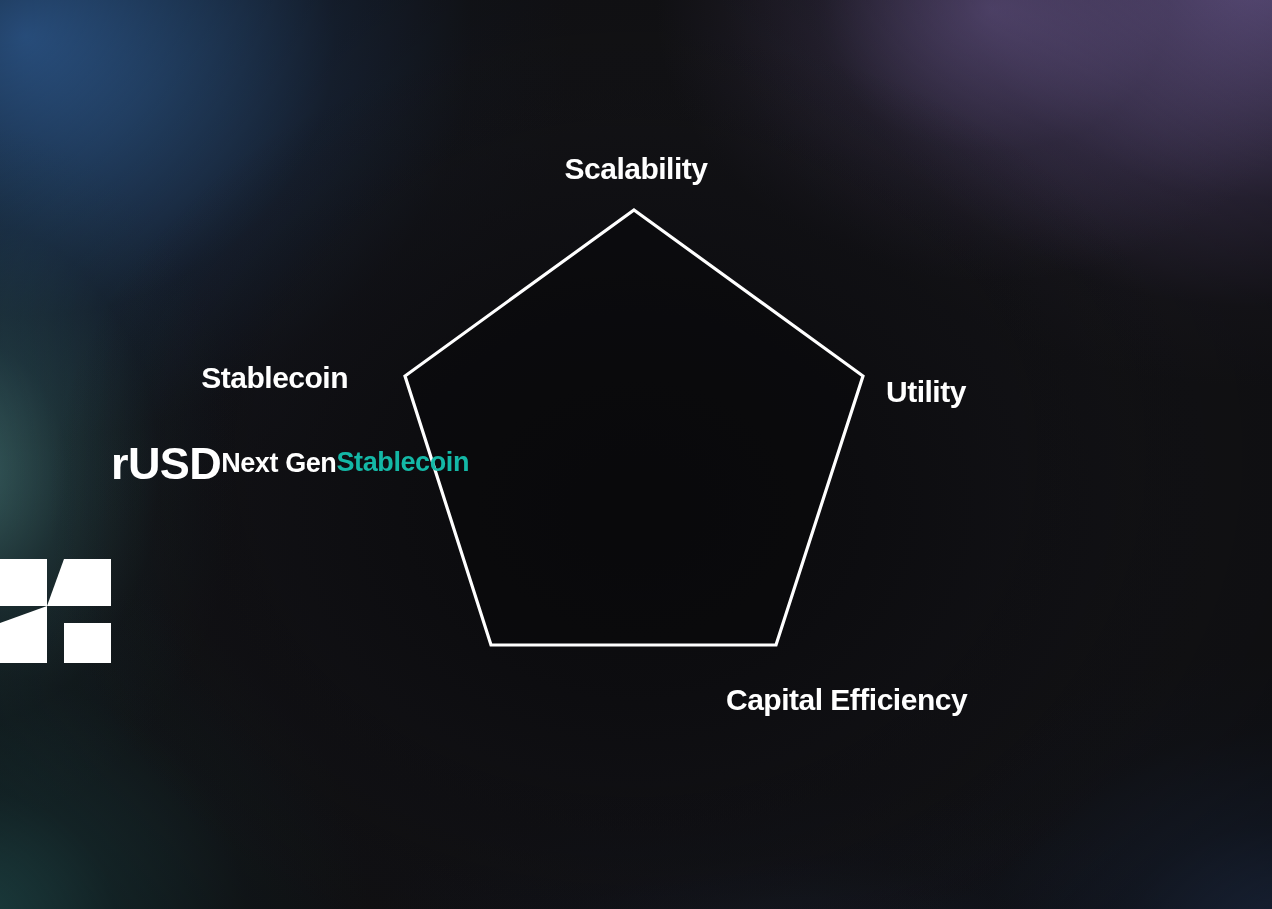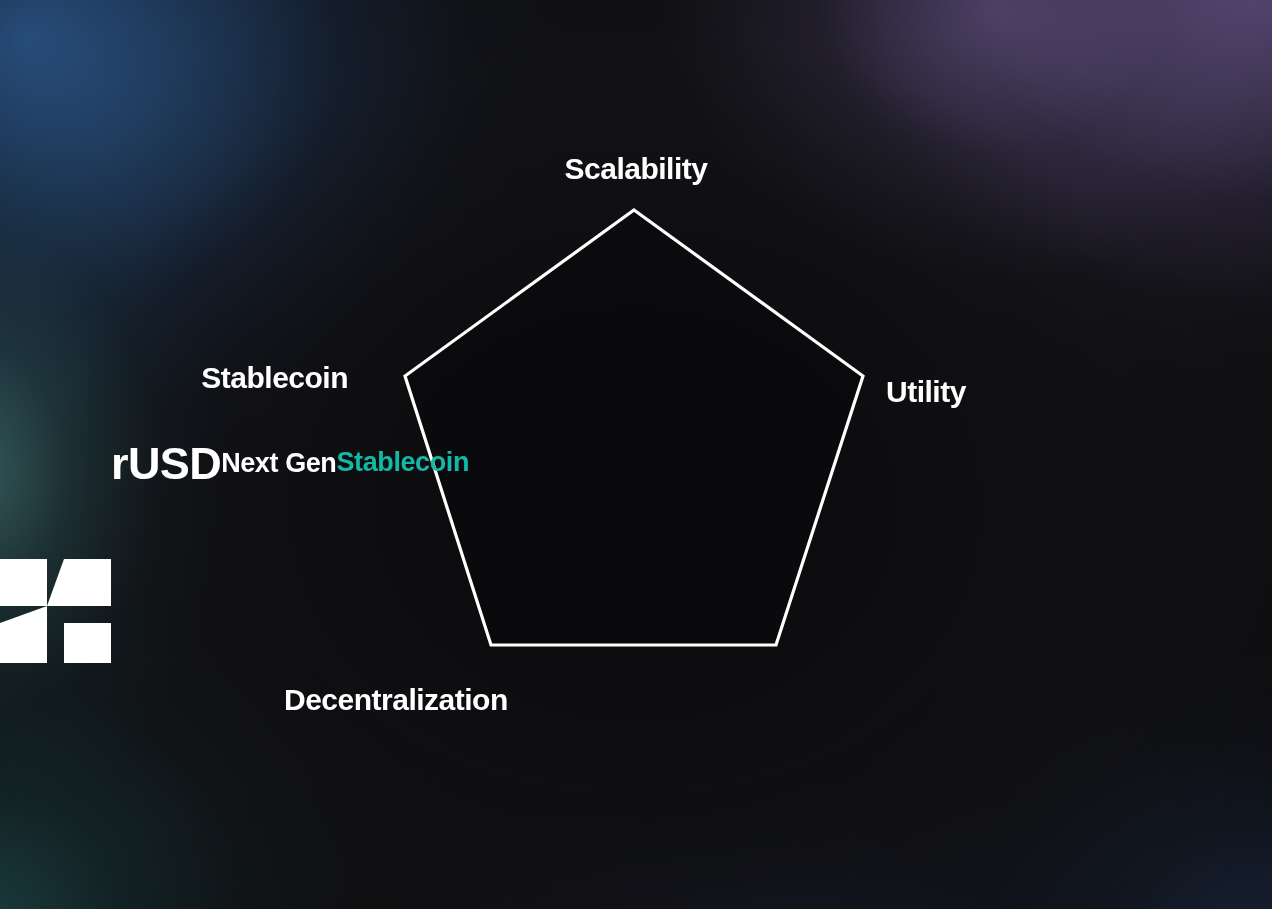--- a/index.html
+++ b/index.html
@@ -215,18 +215,18 @@
 
     <div id="brand-name">rUSD</div>
     <div id="brand-tagline-1">Next Gen</div>
     <div id="brand-tagline-2">Stablecoin</div>
   </div>
 
   <div class="vertex-label" id="label-scalability">Scalability</div>
 
   <div class="vertex-label" id="label-utility">Utility</div>
 
-
-  <div class="vertex-label" id="label-decentralization">Decentralization</div>
+  <div class="vertex-label" id="label-capital-efficiency">Capital Efficiency</div>
+
 
   <div class="vertex-label" id="label-stability">Stablecoin</div>
 
 </div>
 
 </body></html>

